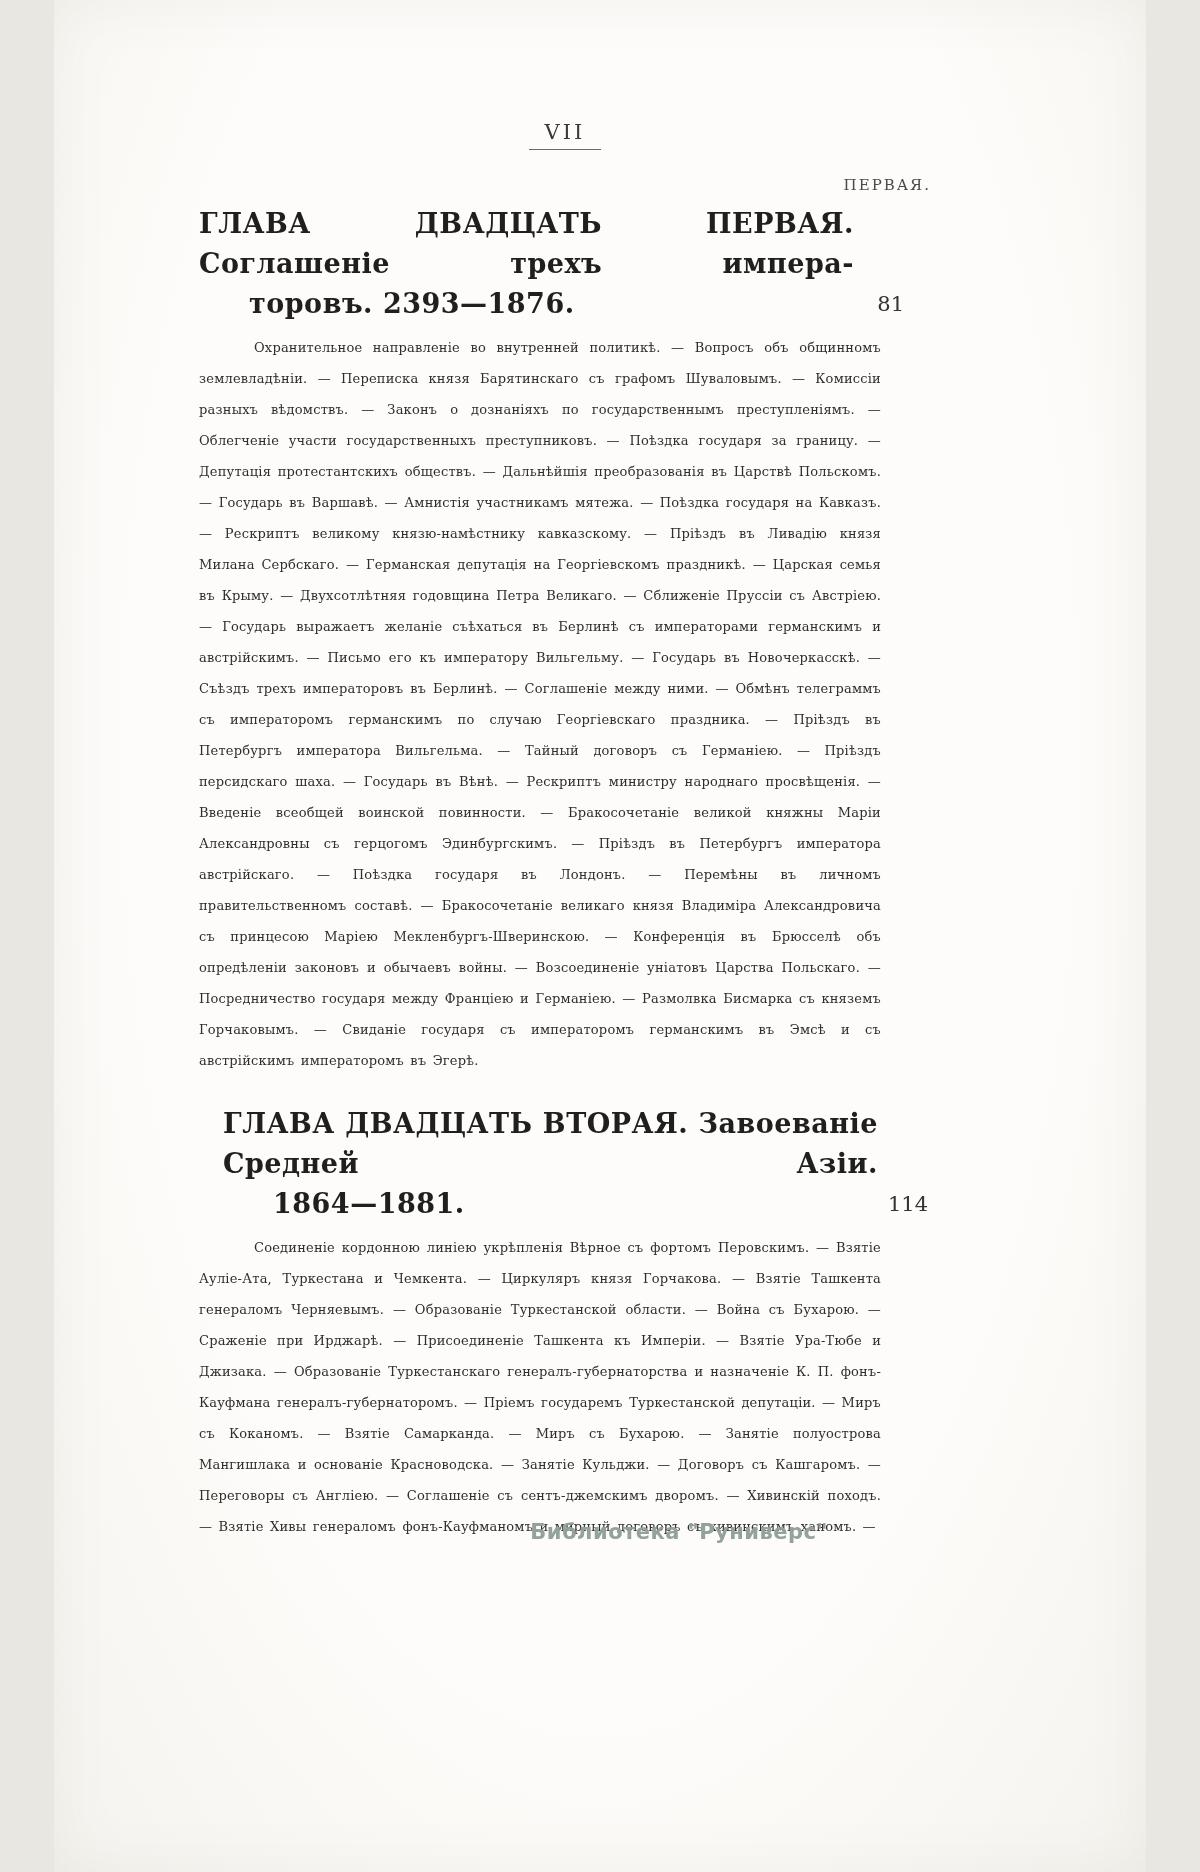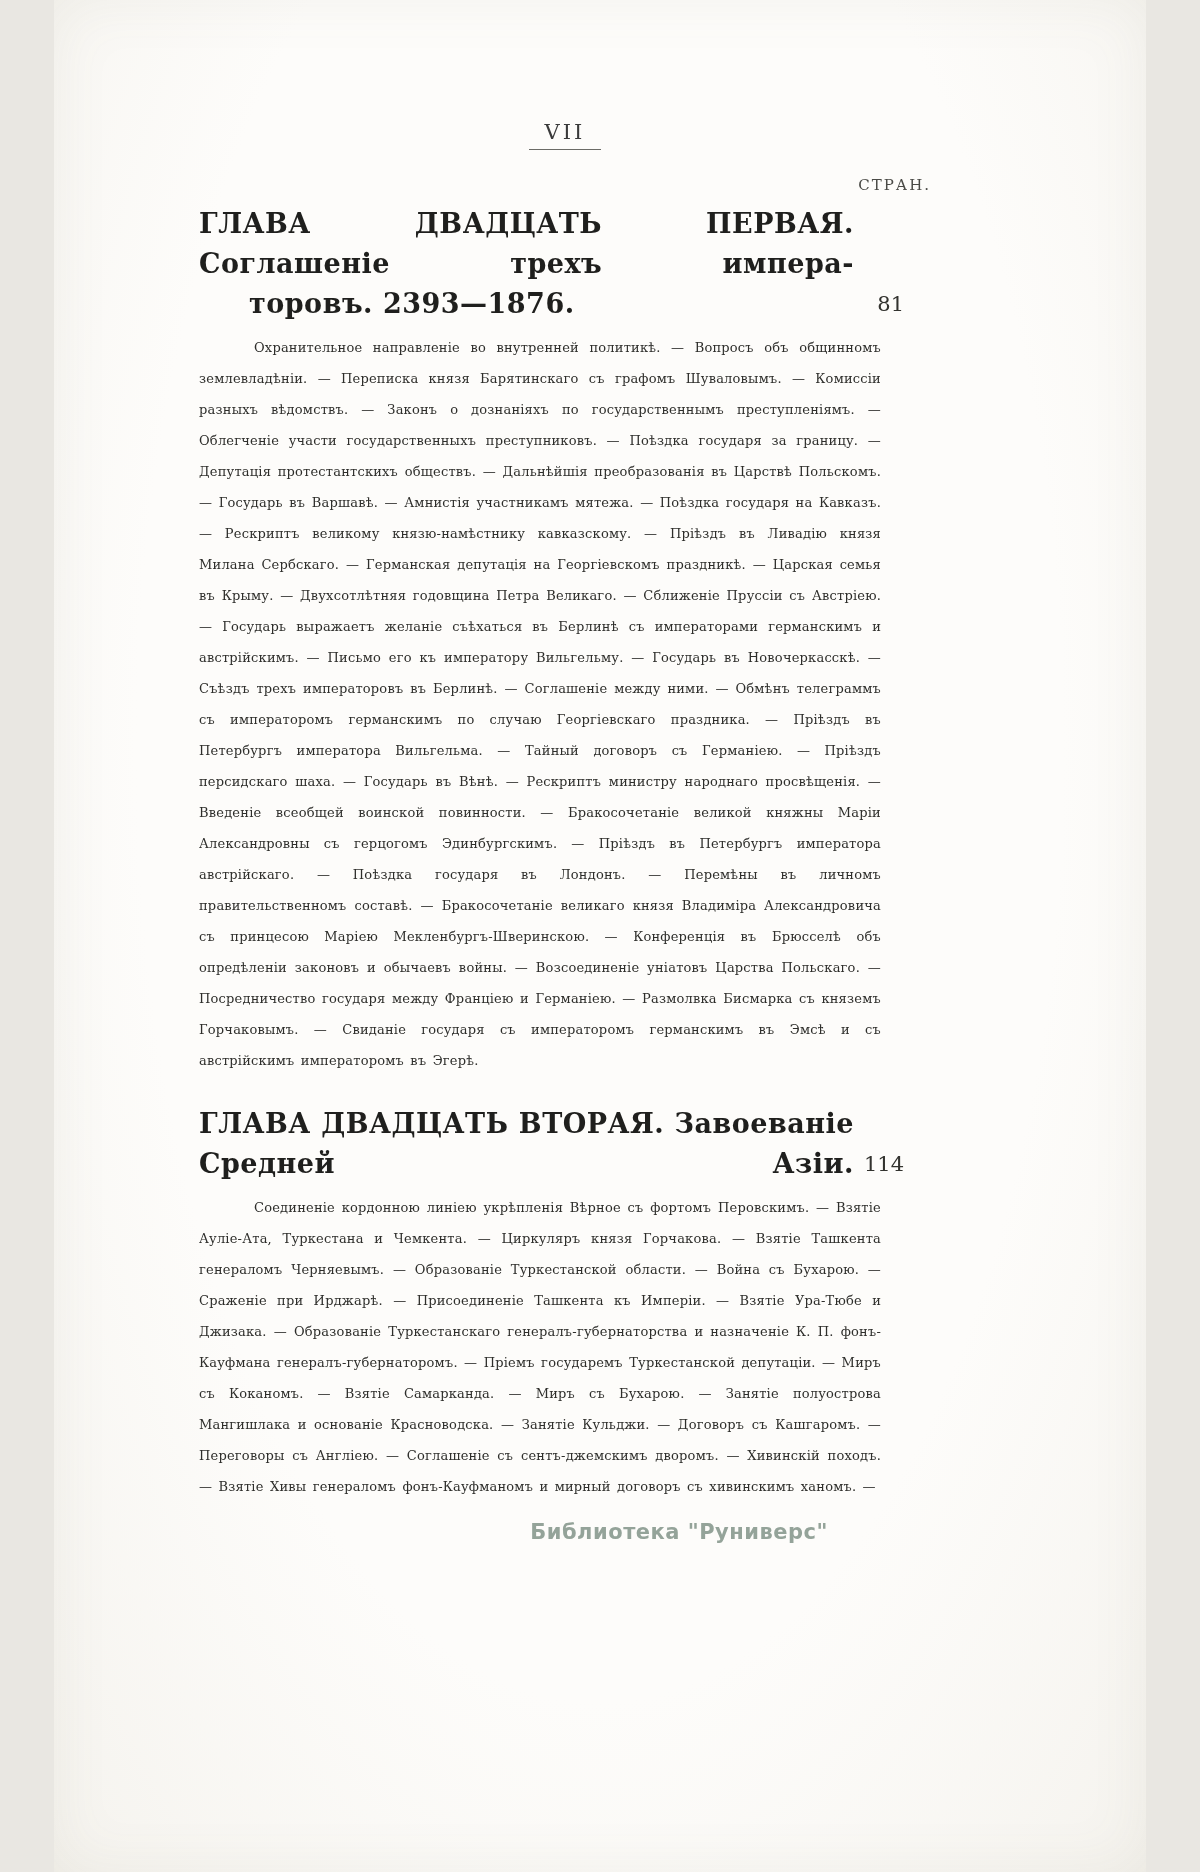--- a/index.html
+++ b/index.html
@@ -45,20 +45,21 @@
     margin-top: 26px;
   }
   .chapter-head {
     display: flex;
     justify-content: flex-start;
     align-items: flex-end;
     margin-top: 10px;
   }
   .chapter-head.second {
     margin-top: 28px;
+    margin-left: 24px;
   }
   .chapter-title {
     width: 655px;
     font-size: 27px;
     font-weight: bold;
     color: #1f1f1d;
     line-height: 40px;
     letter-spacing: 0.5px;
   }
   .title-l1 {
@@ -101,37 +102,38 @@
 </head>
 <body>
 
 <div class="page">
   <div class="text-area">
 
     <div class="folio-row">
       <span class="folio">VII</span>
     </div>
 
-    <div class="col-header">СТРАН.</div>
+    <div class="col-header">ПЕРВАЯ.</div>
 
     <section class="chapter">
       <div class="chapter-head">
         <div class="chapter-title">
           <div class="title-l1">ГЛАВА ДВАДЦАТЬ ПЕРВАЯ. Соглашеніе трехъ импера-</div>
           <div class="title-l2">торовъ. 2393—1876.</div>
         </div>
         <div class="chapter-page">81</div>
       </div>
       <p class="chapter-summary">Охранительное направленіе во внутренней политикѣ. — Вопросъ объ общинномъ землевладѣніи. — Переписка князя Барятинскаго съ графомъ Шуваловымъ. — Комиссіи разныхъ вѣдомствъ. — Законъ о дознаніяхъ по государственнымъ преступленіямъ. — Облегченіе участи государственныхъ преступниковъ. — Поѣздка государя за границу. — Депутація протестантскихъ обществъ. — Дальнѣйшія преобразованія въ Царствѣ Польскомъ. — Государь въ Варшавѣ. — Амнистія участникамъ мятежа. — Поѣздка государя на Кавказъ. — Рескриптъ великому князю-намѣстнику кавказскому. — Пріѣздъ въ Ливадію князя Милана Сербскаго. — Германская депутація на Георгіевскомъ праздникѣ. — Царская семья въ Крыму. — Двухсотлѣтняя годовщина Петра Великаго. — Сближеніе Пруссіи съ Австріею. — Государь выражаетъ желаніе съѣхаться въ Берлинѣ съ императорами германскимъ и австрійскимъ. — Письмо его къ императору Вильгельму. — Государь въ Новочеркасскѣ. — Съѣздъ трехъ императоровъ въ Берлинѣ. — Соглашеніе между ними. — Обмѣнъ телеграммъ съ императоромъ германскимъ по случаю Георгіевскаго праздника. — Пріѣздъ въ Петербургъ императора Вильгельма. — Тайный договоръ съ Германіею. — Пріѣздъ персидскаго шаха. — Государь въ Вѣнѣ. — Рескриптъ министру народнаго просвѣщенія. — Введеніе всеобщей воинской повинности. — Бракосочетаніе великой княжны Маріи Александровны съ герцогомъ Эдинбургскимъ. — Пріѣздъ въ Петербургъ императора австрійскаго. — Поѣздка государя въ Лондонъ. — Перемѣны въ личномъ правительственномъ составѣ. — Бракосочетаніе великаго князя Владиміра Александровича съ принцесою Маріею Мекленбургъ-Шверинскою. — Конференція въ Брюсселѣ объ опредѣленіи законовъ и обычаевъ войны. — Возсоединеніе уніатовъ Царства Польскаго. — Посредничество государя между Франціею и Германіею. — Размолвка Бисмарка съ княземъ Горчаковымъ. — Свиданіе государя съ императоромъ германскимъ въ Эмсѣ и съ австрійскимъ императоромъ въ Эгерѣ.</p>
     </section>
 
     <section class="chapter">
       <div class="chapter-head second">
         <div class="chapter-title">
           <div class="title-l1">ГЛАВА ДВАДЦАТЬ ВТОРАЯ. Завоеваніе Средней Азіи.</div>
+          <div class="title-l2">1864—1881.</div>
         </div>
         <div class="chapter-page">114</div>
       </div>
       <p class="chapter-summary">Соединеніе кордонною линіею укрѣпленія Вѣрное съ фортомъ Перовскимъ. — Взятіе Ауліе-Ата, Туркестана и Чемкента. — Циркуляръ князя Горчакова. — Взятіе Ташкента генераломъ Черняевымъ. — Образованіе Туркестанской области. — Война съ Бухарою. — Сраженіе при Ирджарѣ. — Присоединеніе Ташкента къ Имперіи. — Взятіе Ура-Тюбе и Джизака. — Образованіе Туркестанскаго генералъ-губернаторства и назначеніе К. П. фонъ-Кауфмана генералъ-губернаторомъ. — Пріемъ государемъ Туркестанской депутаціи. — Миръ съ Коканомъ. — Взятіе Самарканда. — Миръ съ Бухарою. — Занятіе полуострова Мангишлака и основаніе Красноводска. — Занятіе Кульджи. — Договоръ съ Кашгаромъ. — Переговоры съ Англіею. — Соглашеніе съ сентъ-джемскимъ дворомъ. — Хивинскій походъ. — Взятіе Хивы генераломъ фонъ-Кауфманомъ и мирный договоръ съ хивинскимъ ханомъ. —</p>
     </section>
 
   </div>
 
   <div class="watermark">Библиотека "Руниверс"</div>
 </div>

